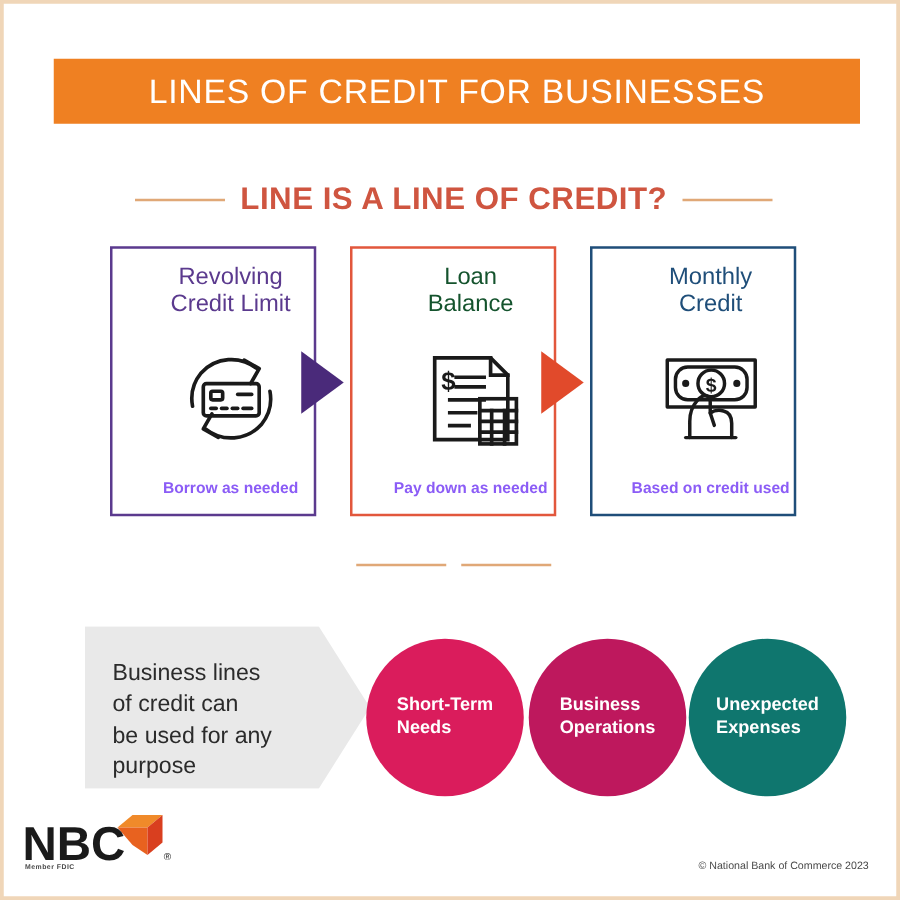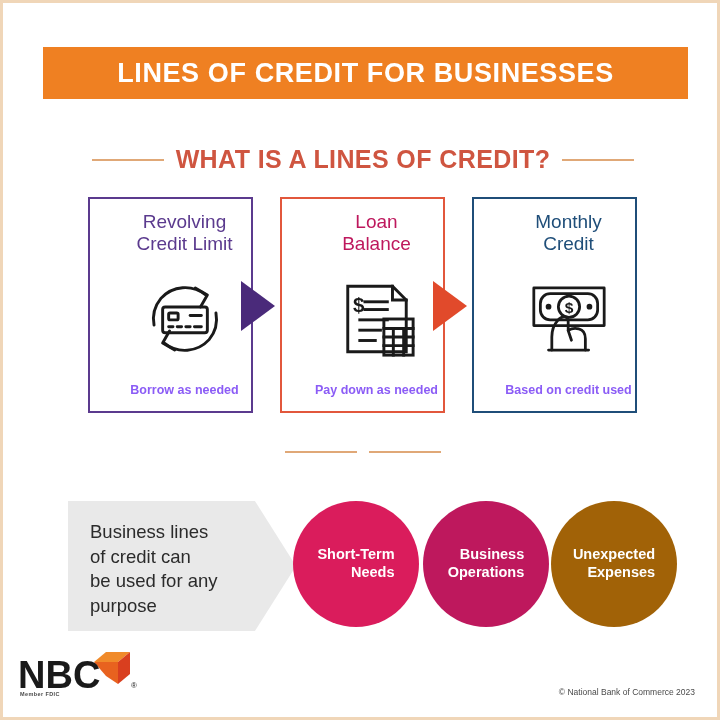--- a/index.html
+++ b/index.html
@@ -26,21 +26,21 @@
     width: 645px;
     height: 52px;
     background: #ef8022;
     display: flex;
     align-items: center;
     justify-content: center;
   }
   .title-banner .title-text {
     color: #ffffff;
     font-size: 27px;
-    font-weight: bold;
+    font-weight: normal;
     letter-spacing: 0.6px;
     white-space: nowrap;
   }
 
   
   .section-head {
     position: absolute;
     left: 0;
     width: 720px;
     display: flex;
@@ -93,21 +93,21 @@
 
   .card .card-title {
     margin-top: 12px;
     font-size: 19px;
     line-height: 1.16;
     text-align: center;
     white-space: pre-line;
     font-weight: 400;
   }
   .card.c1 .card-title { color: #5b3a8e; }
-  .card.c2 .card-title { color: #be185d; }
+  .card.c2 .card-title { color: #14532d; }
   .card.c3 .card-title { color: #1f4e79; }
 
   .card .icon-wrap {
     flex: 1 1 auto;
     display: flex;
     align-items: center;
     justify-content: center;
     width: 100%;
   }
   .card .card-caption {
@@ -145,52 +145,52 @@
     height: 132px;
   }
   .callout {
     position: absolute;
     left: 65px;
     top: 0;
     width: 228px;
     height: 130px;
     background: #e9e9e9;
     box-sizing: border-box;
-    padding: 12px 34px 12px 22px;
-    display: flex;
-    align-items: flex-end;
+    padding: 25px 34px 12px 22px;
+    display: flex;
+    align-items: flex-start;
     clip-path: polygon(0 0, 82% 0, 100% 50%, 82% 100%, 0 100%);
   }
   .callout .callout-text {
     font-size: 18.5px;
     line-height: 1.34;
     color: #2b2b2b;
     white-space: pre-line;
   }
   .use-circle {
     position: absolute;
-    top: 0;
+    top: 10px;
     width: 126px;
     height: 126px;
     border-radius: 50%;
     display: flex;
     align-items: center;
     justify-content: center;
-    text-align: right;
+    text-align: left;
   }
   .use-circle .uc-label {
     color: #ffffff;
     font-size: 14.5px;
     font-weight: bold;
     line-height: 1.22;
     white-space: pre-line;
   }
   .use-circle.u1 { left: 290px; background: #da1c5c; }
   .use-circle.u2 { left: 420px; background: #be185d; }
-  .use-circle.u3 { left: 548px; background: #a16207; }
+  .use-circle.u3 { left: 548px; background: #0f766e; }
 
   
   .footer-logo {
     position: absolute;
     left: 15px;
     top: 645px;
     width: 170px;
     height: 58px;
   }
   .footer-logo .nbc-mark {
@@ -219,21 +219,21 @@
 <body>
 
 <div id="page">
 
   <div class="title-banner">
     <span class="title-text">LINES OF CREDIT FOR BUSINESSES</span>
   </div>
 
   <div class="section-head" id="head-what">
     <span class="rule left"></span>
-    <span class="sh-text">WHAT IS A LINES OF CREDIT?</span>
+    <span class="sh-text">LINE IS A LINE OF CREDIT?</span>
     <span class="rule right"></span>
   </div>
 
   <div class="cards-row">
 
     <div class="card c1">
       <div class="card-title">Revolving
 Credit Limit</div>
       <div class="icon-wrap">
         <svg width="86" height="86" viewBox="0 0 100 100">

